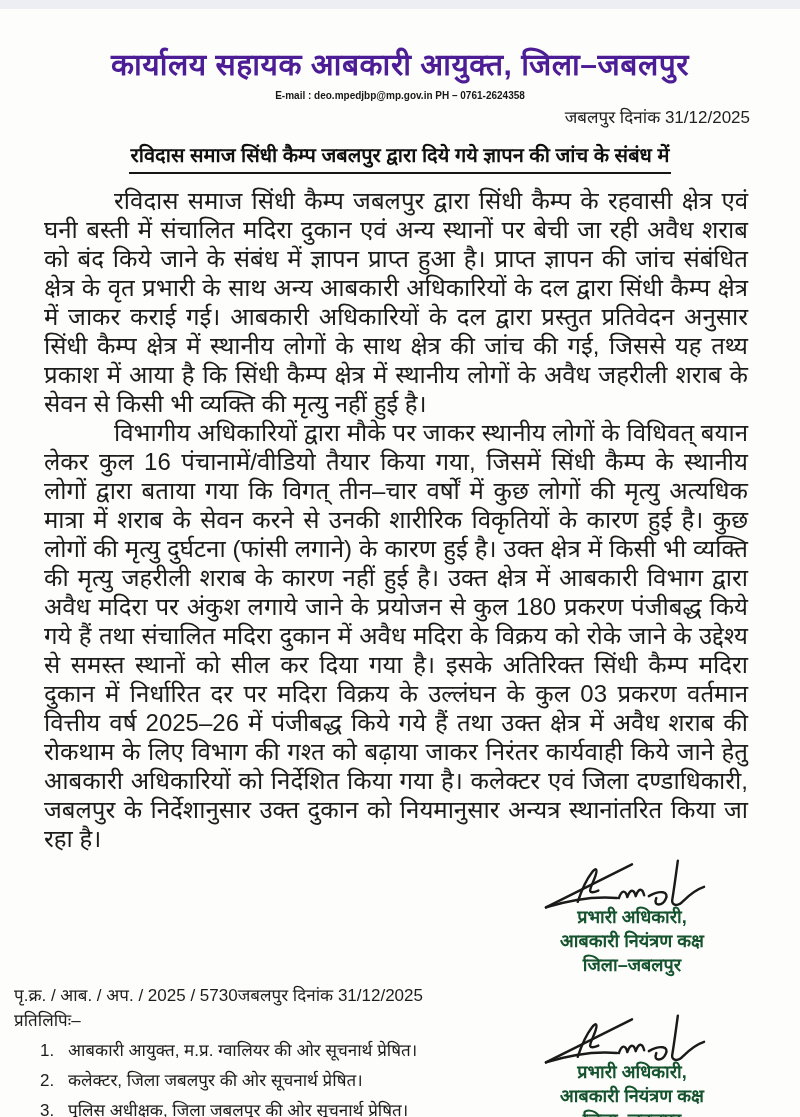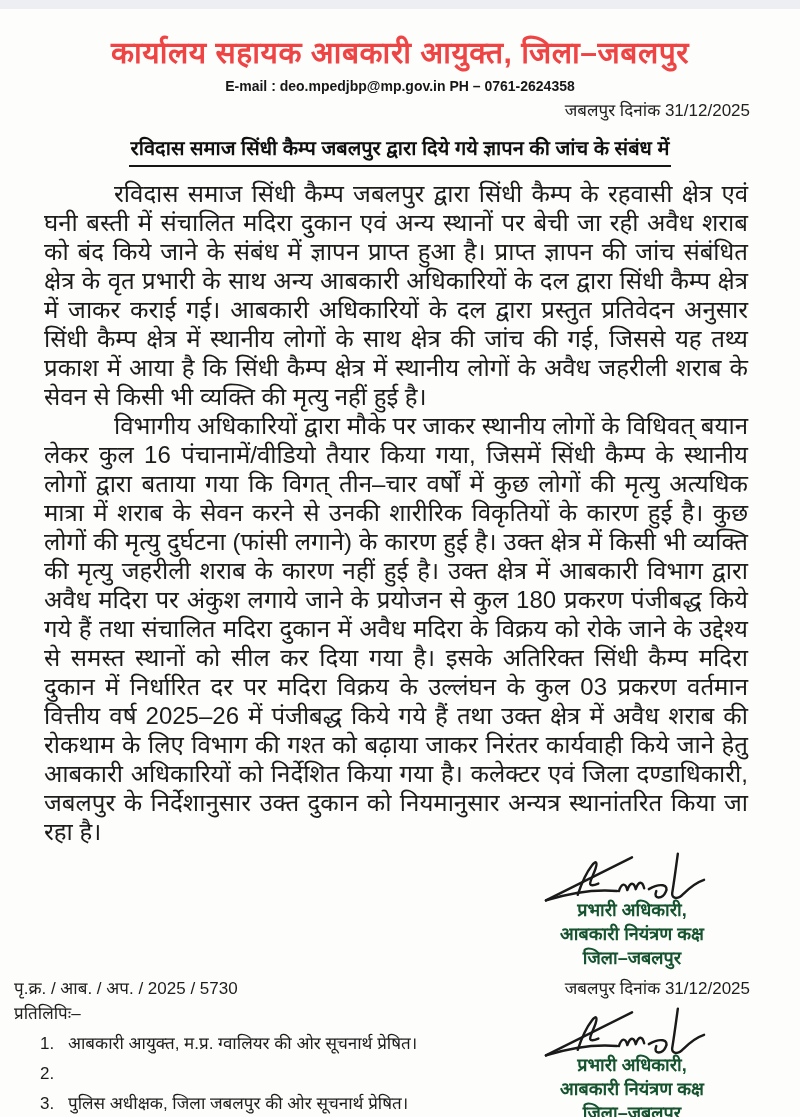--- a/index.html
+++ b/index.html
@@ -17,31 +17,31 @@
     font-family: "Liberation Sans", "DejaVu Sans", sans-serif;
     color: #1b1b1b;
     box-sizing: border-box;
   }
   .top-strip {
     width: 100%;
     height: 9px;
     background: #eceef4;
   }
   .office-title {
-    margin-top: 22px;
+    margin-top: 34px;
     text-align: center;
     font-size: 30px;
     font-weight: bold;
     letter-spacing: 0.5px;
-    color: #ef4444;
+    color: #4c1d95;
   }
   .contact-line {
     margin-top: 6px;
     text-align: center;
-    font-size: 14px;
+    font-size: 10px;
     font-weight: bold;
     color: #171717;
   }
   .date-line-top {
     margin-top: 4px;
     padding-right: 50px;
     text-align: right;
     font-size: 17px;
     color: #222222;
   }
@@ -97,21 +97,21 @@
   }
   .sig-scrawl path {
     fill: none;
     stroke: #1a1a1a;
     stroke-width: 2.6;
     stroke-linecap: round;
     stroke-linejoin: round;
   }
   .footer-row {
     display: flex;
-    justify-content: space-between;
+    justify-content: flex-start;
     align-items: baseline;
     margin: 6px 50px 0 14px;
     font-size: 17px;
     color: #1d1d1d;
   }
   .copies-sig-row {
     display: flex;
     justify-content: space-between;
     margin: 2px 48px 0 14px;
   }
@@ -181,20 +181,21 @@
 
     <div class="copies-col">
       <div class="copies-heading">प्रतिलिपिः–</div>
 
       <div class="copy-item">
         <span class="copy-num">1.</span>
         <span>आबकारी आयुक्त, म.प्र. ग्वालियर की ओर सूचनार्थ प्रेषित।</span>
       </div>
       <div class="copy-item">
         <span class="copy-num">2.</span>
+        <span>कलेक्टर, जिला जबलपुर की ओर सूचनार्थ प्रेषित।</span>
       </div>
       <div class="copy-item">
         <span class="copy-num">3.</span>
         <span>पुलिस अधीक्षक, जिला जबलपुर की ओर सूचनार्थ प्रेषित।</span>
       </div>
     </div>
 
     <div class="sig-block sig-block-2">
       <svg class="sig-scrawl" width="190" height="58" viewBox="0 0 200 62">
         <path d="M8 56 L100 10"></path>

